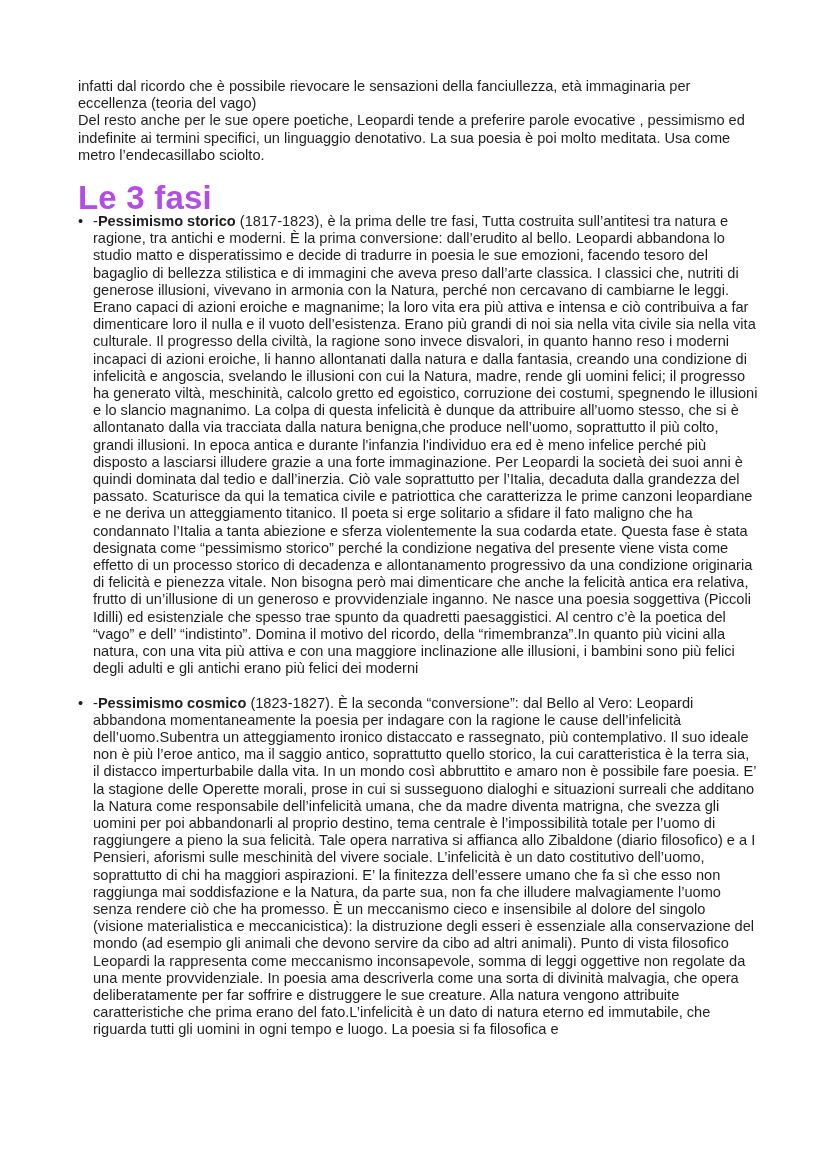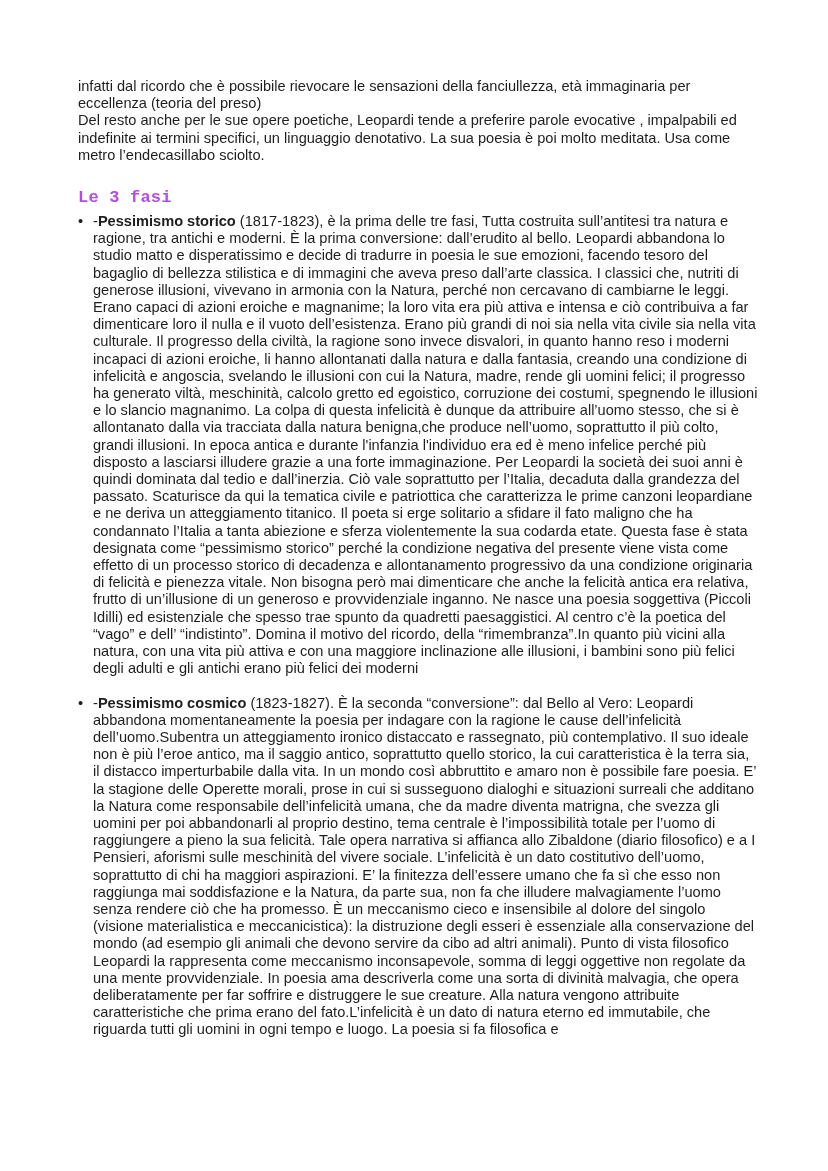--- a/index.html
+++ b/index.html
@@ -4,37 +4,37 @@
 <style>
   html, body { margin: 0; padding: 0; background: #ffffff; }
   body { width: 828px; height: 1171px; overflow: hidden; position: relative; }
   .page {
     position: absolute; left: 78px; top: 78px; width: 680px;
     font-family: "Liberation Sans", sans-serif;
     font-size: 14.6px; line-height: 17.2px; color: #1e1e1e;
   }
   .para { margin: 0; }
   .heading {
-    font-family: Liberation Mono, monospace;
-    font-weight: bold; font-size: 17px; line-height: 30px;
+    font-family: Liberation Sans, sans-serif;
+    font-weight: bold; font-size: 33px; line-height: 30px;
     margin: 19px 0 0 0; letter-spacing: 0.2px;
   }
   .intro { margin: 0; }
   ul.phases { list-style: none; margin: 0; padding: 0; }
   ul.phases li { position: relative; padding-left: 15px; margin: 0; }
   ul.phases li + li { margin-top: 17px; }
   .bullet { position: absolute; left: 0; top: 0; }
   .term { font-weight: bold; }
 </style>
 </head>
 <body>
 
 <div class="page">
-  <p class="para">infatti dal ricordo che è possibile rievocare le sensazioni della fanciullezza, età immaginaria per eccellenza (teoria del preso)</p>
-  <p class="para">Del resto anche per le sue opere poetiche, Leopardi tende a preferire parole evocative , impalpabili ed indefinite ai termini specifici, un linguaggio denotativo. La sua poesia è poi molto meditata. Usa come metro l’endecasillabo sciolto.</p>
+  <p class="para">infatti dal ricordo che è possibile rievocare le sensazioni della fanciullezza, età immaginaria per eccellenza (teoria del vago)</p>
+  <p class="para">Del resto anche per le sue opere poetiche, Leopardi tende a preferire parole evocative , pessimismo ed indefinite ai termini specifici, un linguaggio denotativo. La sua poesia è poi molto meditata. Usa come metro l’endecasillabo sciolto.</p>
 
   <h2 class="heading" id="sec-title" style="color: rgb(180, 76, 230);">Le 3 fasi</h2>
 
   <ul class="phases">
     <li>
       <span class="bullet">•</span>
       <span>-</span><span class="term">Pessimismo storico</span><span> (1817-1823), è la prima delle tre fasi,  Tutta costruita sull’antitesi tra natura e ragione, tra antichi e moderni. È la prima conversione: dall’erudito al bello. Leopardi abbandona lo studio matto e disperatissimo e decide di tradurre in poesia le sue emozioni, facendo tesoro del bagaglio di bellezza stilistica e di immagini che aveva preso dall’arte classica. I classici che, nutriti di generose illusioni, vivevano in armonia con la Natura, perché non cercavano di cambiarne le  leggi. Erano capaci di azioni eroiche e magnanime; la loro vita era più attiva e intensa e ciò contribuiva a far dimenticare loro il nulla e il vuoto dell’esistenza. Erano più grandi di noi sia nella vita civile sia nella vita culturale. Il progresso della civiltà, la ragione sono invece disvalori, in quanto hanno reso i moderni incapaci di azioni eroiche, li hanno allontanati dalla natura e dalla fantasia, creando una condizione di infelicità e angoscia, svelando le illusioni con cui la Natura, madre, rende gli uomini felici; il progresso ha generato viltà, meschinità, calcolo gretto ed egoistico, corruzione dei costumi, spegnendo le illusioni e lo slancio magnanimo. La colpa di questa infelicità è dunque da attribuire all’uomo stesso, che si è allontanato dalla via tracciata dalla natura benigna,che produce nell’uomo, soprattutto il più colto, grandi illusioni. In epoca antica e durante l'infanzia l'individuo era ed è meno infelice perché più disposto a lasciarsi illudere grazie a una forte immaginazione. Per Leopardi la società dei suoi anni è quindi dominata dal tedio e dall’inerzia. Ciò vale soprattutto per l’Italia, decaduta dalla grandezza del passato. Scaturisce da qui la tematica civile e patriottica che caratterizza le prime canzoni leopardiane e ne deriva un atteggiamento titanico. Il poeta si erge solitario a sfidare il fato maligno che ha condannato l’Italia a tanta abiezione e sferza violentemente la sua codarda etate. Questa fase è stata designata come “pessimismo storico” perché la condizione negativa del presente viene vista come effetto di un processo storico di decadenza e  allontanamento progressivo da una condizione originaria di felicità e pienezza vitale. Non bisogna però mai dimenticare che anche la felicità antica era relativa, frutto di un’illusione di un generoso e provvidenziale inganno. Ne nasce una poesia soggettiva (Piccoli Idilli) ed esistenziale che spesso trae spunto da quadretti paesaggistici. Al centro c’è la poetica del “vago” e dell’ “indistinto”. Domina il motivo del ricordo, della “rimembranza”.In quanto più vicini alla natura, con una vita più attiva e con una maggiore inclinazione alle illusioni, i bambini sono più felici degli adulti e gli antichi erano più felici dei moderni</span>
     </li>
     <li>
       <span class="bullet">•</span>

